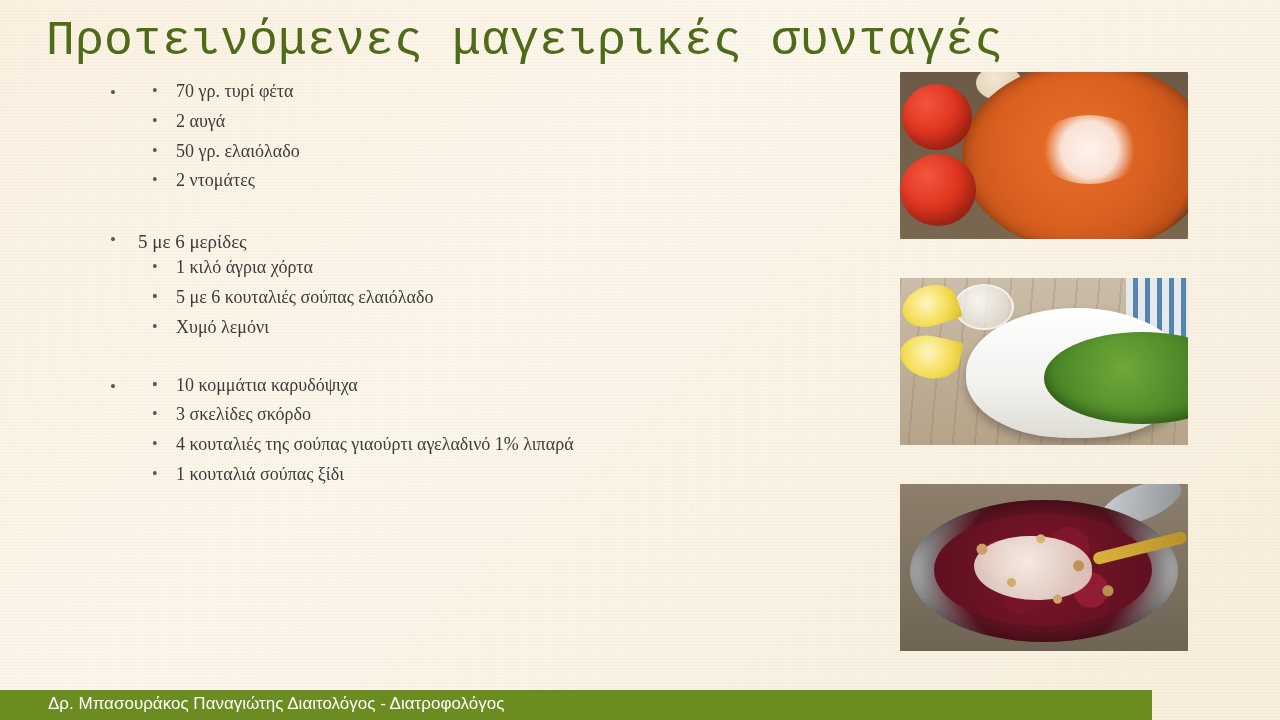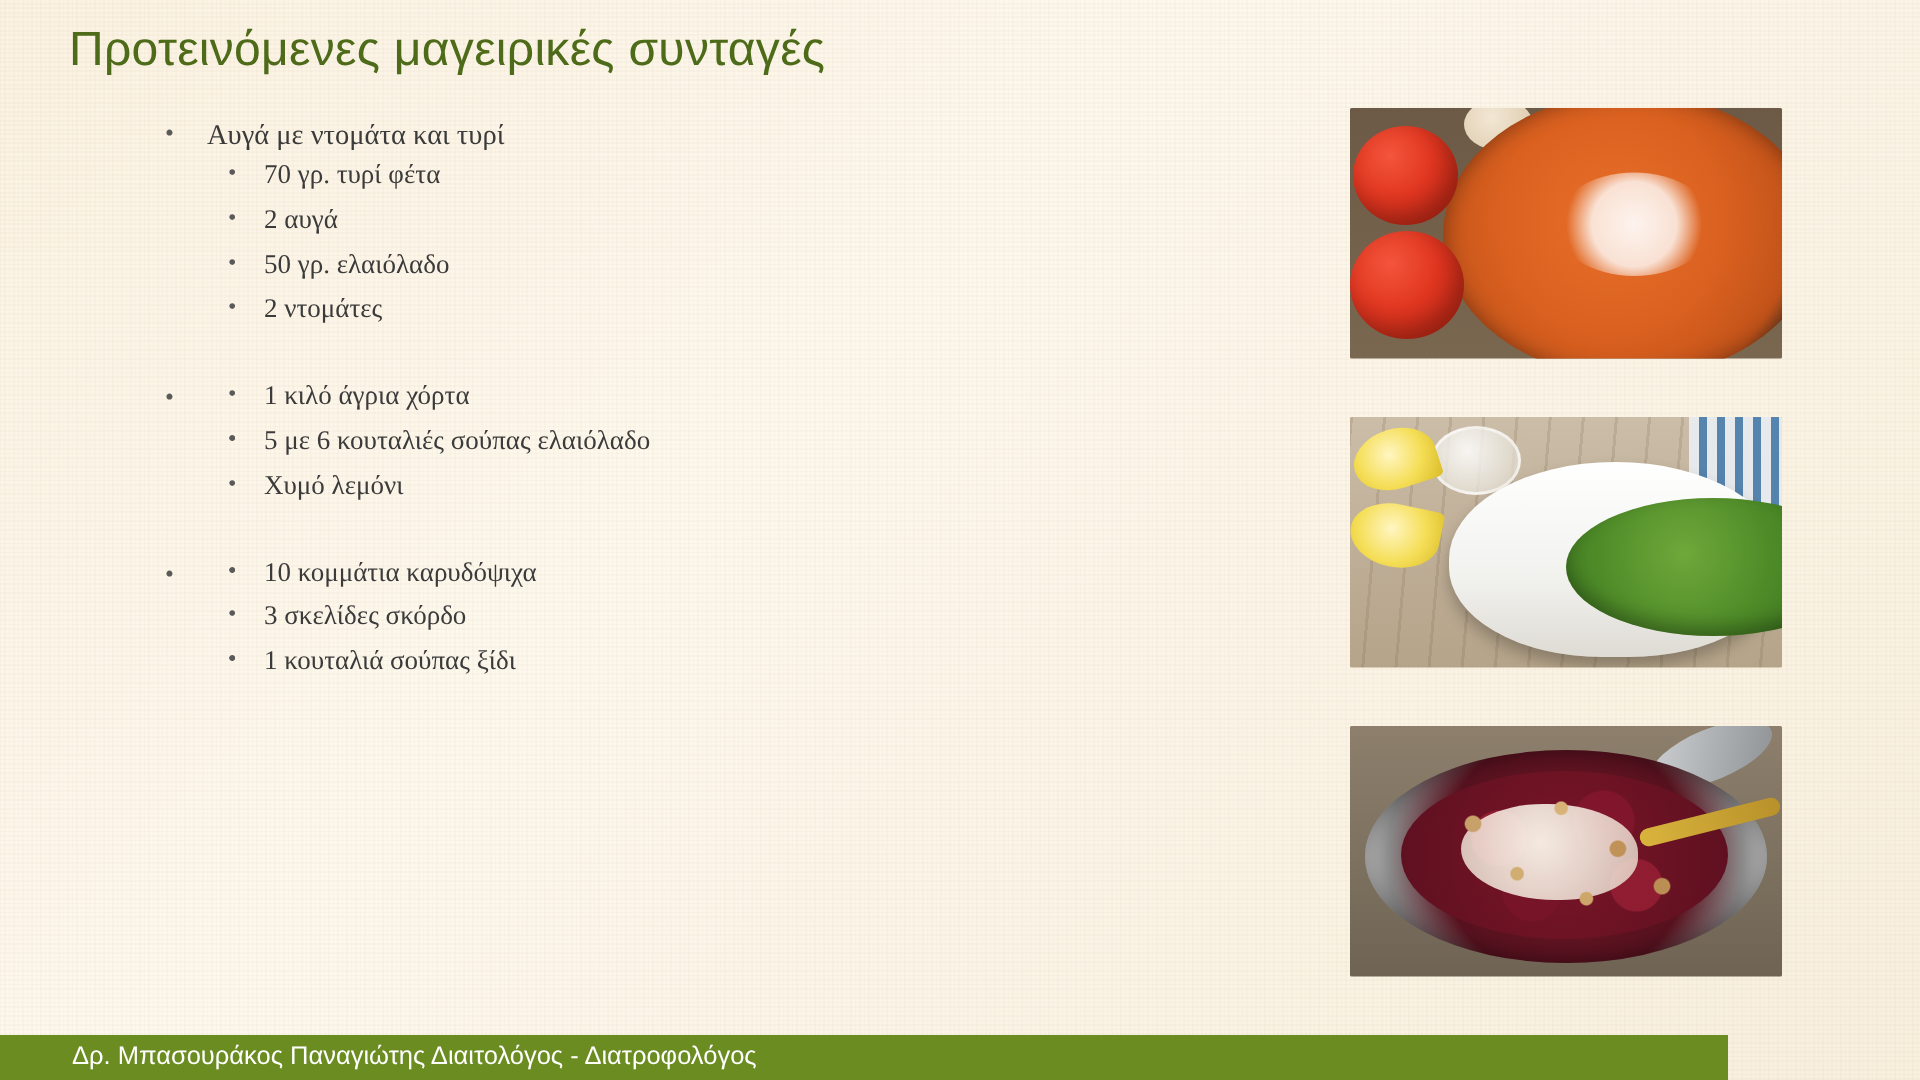--- a/index.html
+++ b/index.html
@@ -20,23 +20,23 @@
     background:
       repeating-linear-gradient(0deg, rgba(190,170,140,0.06) 0px, rgba(190,170,140,0.06) 1px, rgba(255,255,255,0) 1px, rgba(255,255,255,0) 3px),
       repeating-linear-gradient(90deg, rgba(190,170,140,0.05) 0px, rgba(190,170,140,0.05) 1px, rgba(255,255,255,0) 1px, rgba(255,255,255,0) 3px),
       linear-gradient(135deg, #fbf2e2 0%, #fdf8ed 40%, #f8efdd 100%);
     box-sizing: border-box;
   }
   .slide-title {
     position: absolute;
     left: 46px;
     top: 14px;
-    font-size: 32px;
+    font-size: 48px;
     color: #4d6b18;
-    font-family: Liberation Sans, sans-serif;
+    font-family: Liberation Mono, monospace;
     letter-spacing: 0.2px;
     white-space: nowrap;
   }
   .content {
     position: absolute;
     left: 100px;
     top: 78px;
     width: 760px;
   }
   .recipe {
@@ -240,86 +240,87 @@
 <div class="slide">
 
   <div class="slide-title">Προτεινόμενες μαγειρικές συνταγές</div>
 
   <div class="content">
 
     <div class="recipe">
       <ul class="level1">
         <li>
           <span class="bullet">•</span>
-          <span>Αυγά με ντομάτα και τυρί</span>
           <ul class="level2">
             <li>
               <span class="bullet">•</span>
               <span>70 γρ. τυρί φέτα</span>
             </li>
             <li>
               <span class="bullet">•</span>
               <span>2 αυγά</span>
             </li>
             <li>
               <span class="bullet">•</span>
               <span>50 γρ. ελαιόλαδο</span>
             </li>
             <li>
               <span class="bullet">•</span>
               <span>2 ντομάτες</span>
+            </li>
+          </ul>
+        </li>
+      </ul>
+    </div>
+
+    <div class="recipe" style="margin-top:38px">
+      <ul class="level1">
+        <li>
+          <span class="bullet">•</span>
+          <span class="heading-line2">5 με 6 μερίδες</span>
+          <ul class="level2">
+            <li>
+              <span class="bullet">•</span>
+              <span>1 κιλό άγρια χόρτα</span>
+            </li>
+            <li>
+              <span class="bullet">•</span>
+            </li>
+            <li>
+              <span class="bullet">•</span>
+              <span>5 με 6 κουταλιές σούπας ελαιόλαδο</span>
+            </li>
+            <li>
+              <span class="bullet">•</span>
+              <span>Χυμό λεμόνι</span>
             </li>
           </ul>
         </li>
       </ul>
     </div>
 
     <div class="recipe" style="margin-top:38px">
       <ul class="level1">
         <li>
           <span class="bullet">•</span>
           <ul class="level2">
             <li>
               <span class="bullet">•</span>
-              <span>1 κιλό άγρια χόρτα</span>
-            </li>
-            <li>
-              <span class="bullet">•</span>
-            </li>
-            <li>
-              <span class="bullet">•</span>
-              <span>5 με 6 κουταλιές σούπας ελαιόλαδο</span>
-            </li>
-            <li>
-              <span class="bullet">•</span>
-              <span>Χυμό λεμόνι</span>
-            </li>
-          </ul>
-        </li>
-      </ul>
-    </div>
-
-    <div class="recipe" style="margin-top:38px">
-      <ul class="level1">
-        <li>
-          <span class="bullet">•</span>
-          <ul class="level2">
-            <li>
-              <span class="bullet">•</span>
             </li>
             <li>
               <span class="bullet">•</span>
               <span>10 κομμάτια καρυδόψιχα</span>
             </li>
             <li>
               <span class="bullet">•</span>
               <span>3 σκελίδες σκόρδο</span>
             </li>
             <li>
               <span class="bullet">•</span>
+              <span>4 κουταλιές της σούπας γιαούρτι αγελαδινό 1% λιπαρά</span>
             </li>
             <li>
               <span class="bullet">•</span>
               <span>1 κουταλιά σούπας ξίδι</span>
             </li>
           </ul>
         </li>
       </ul>
     </div>
 

